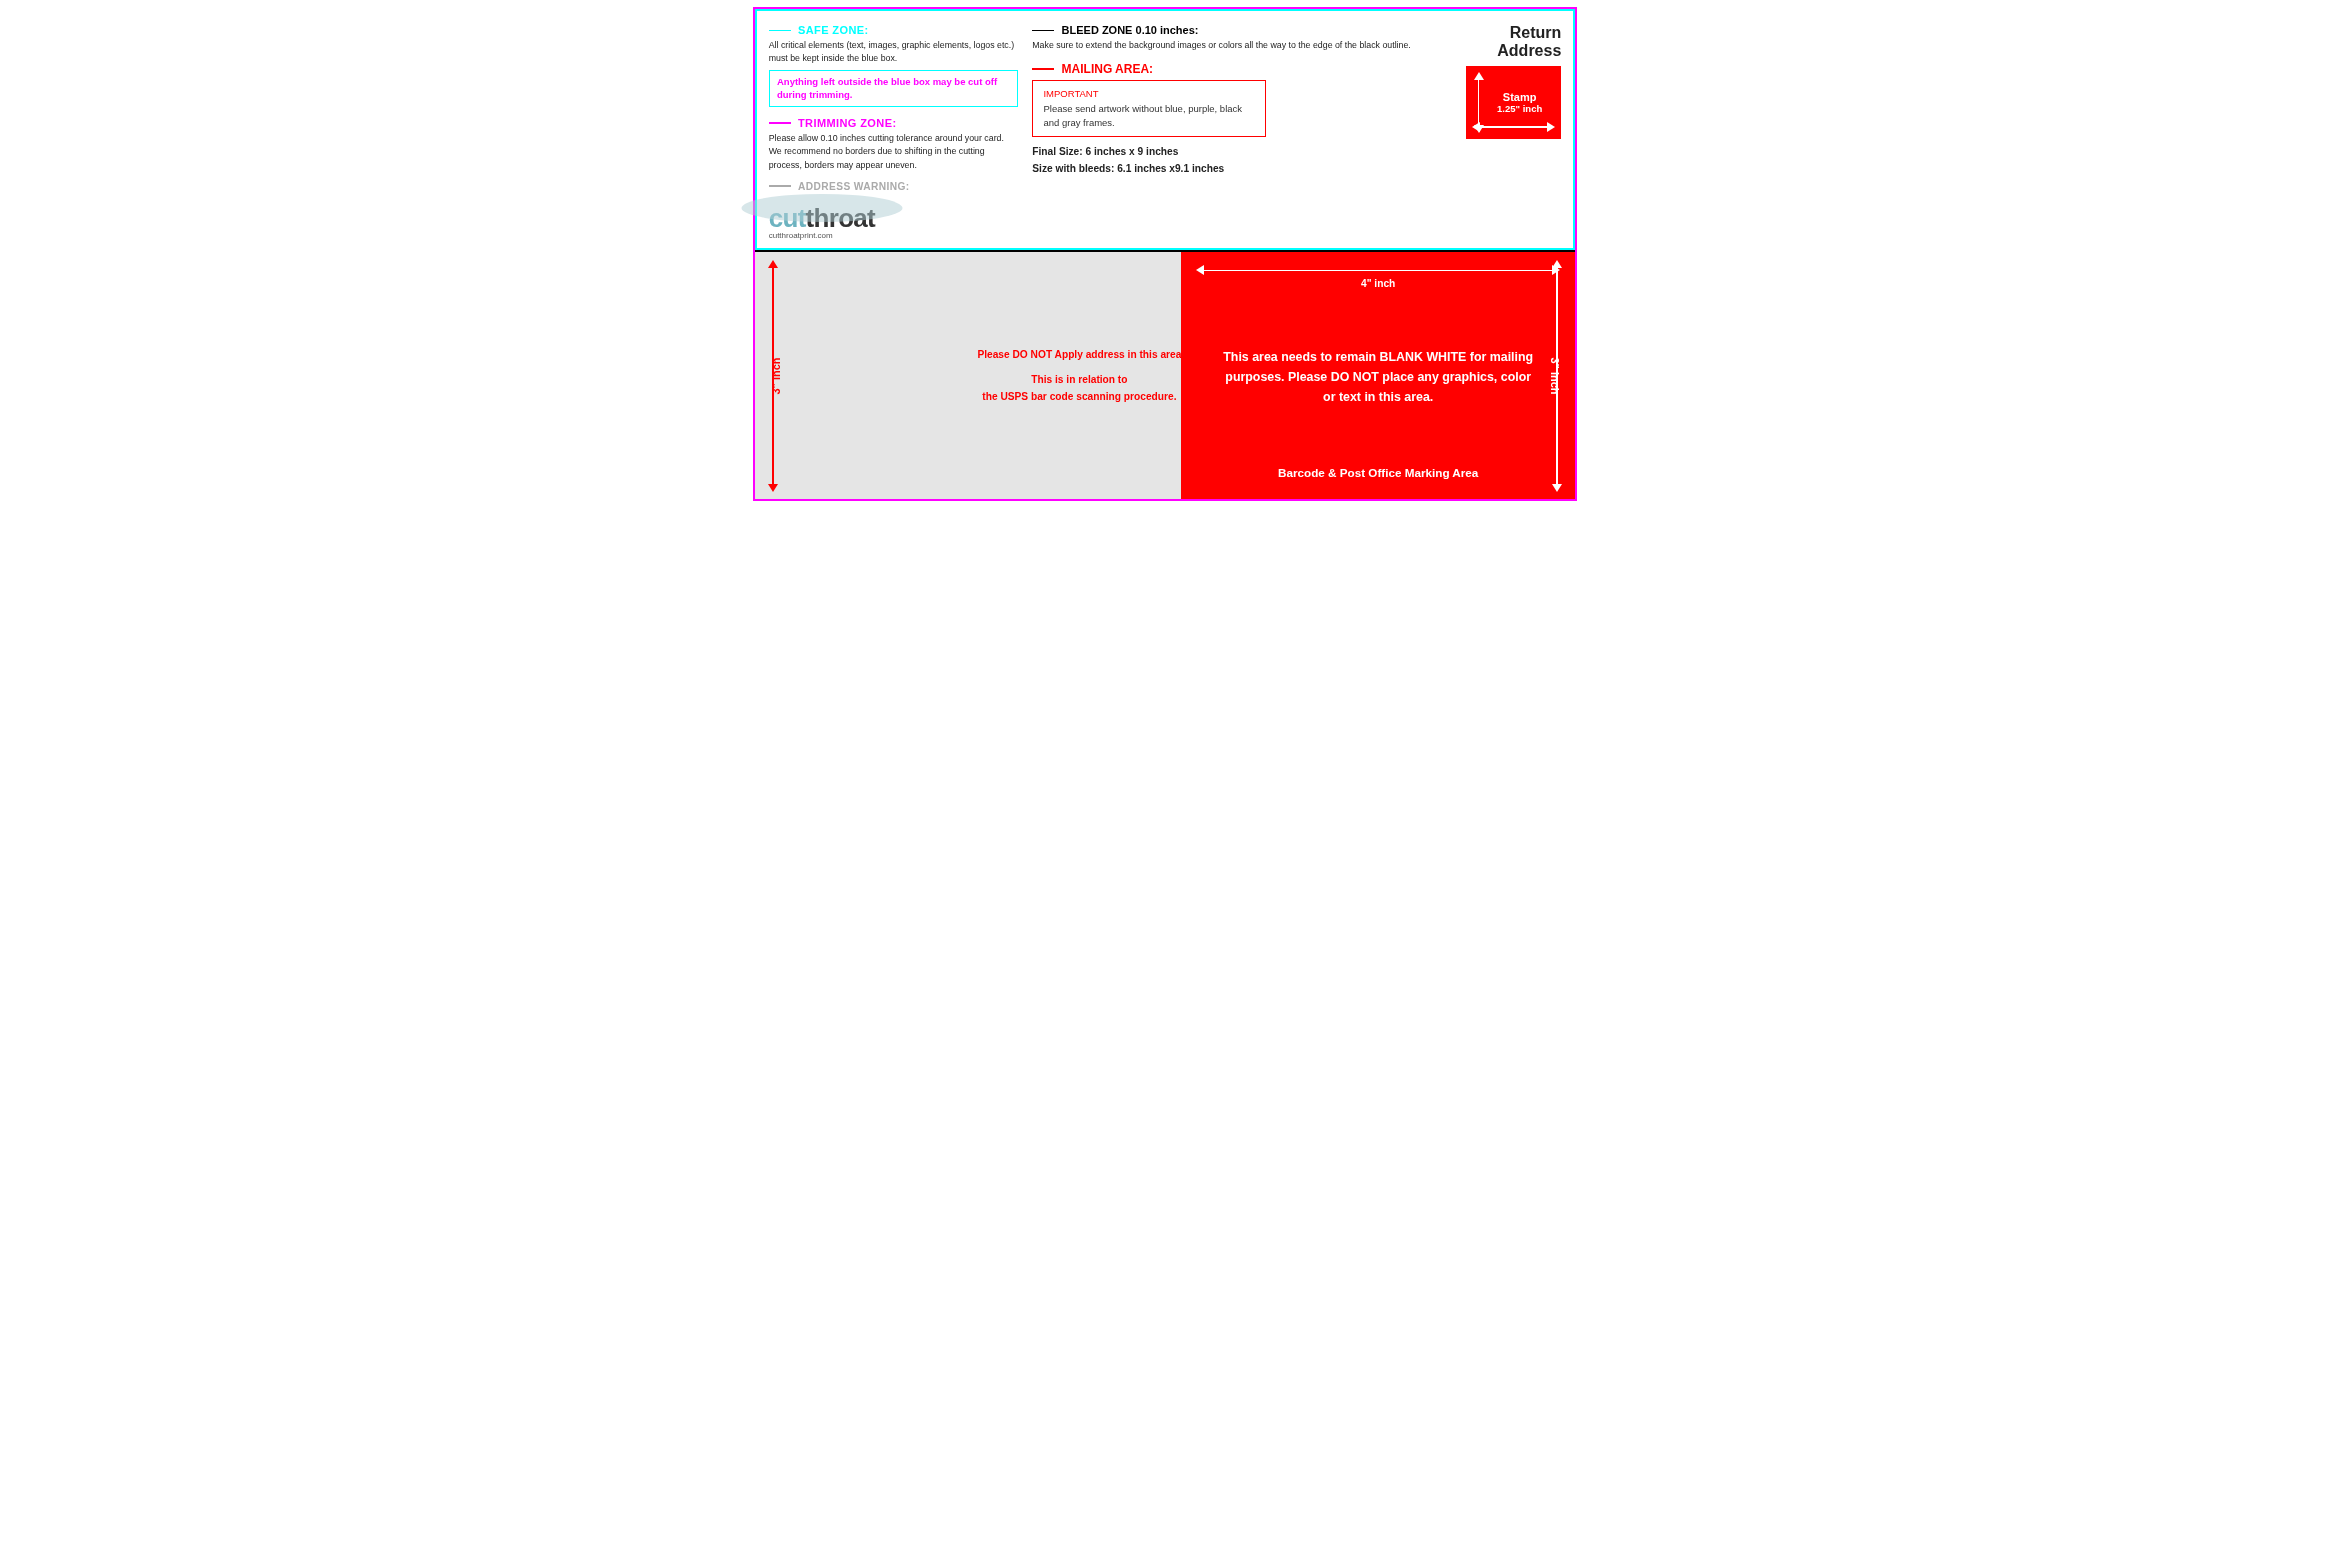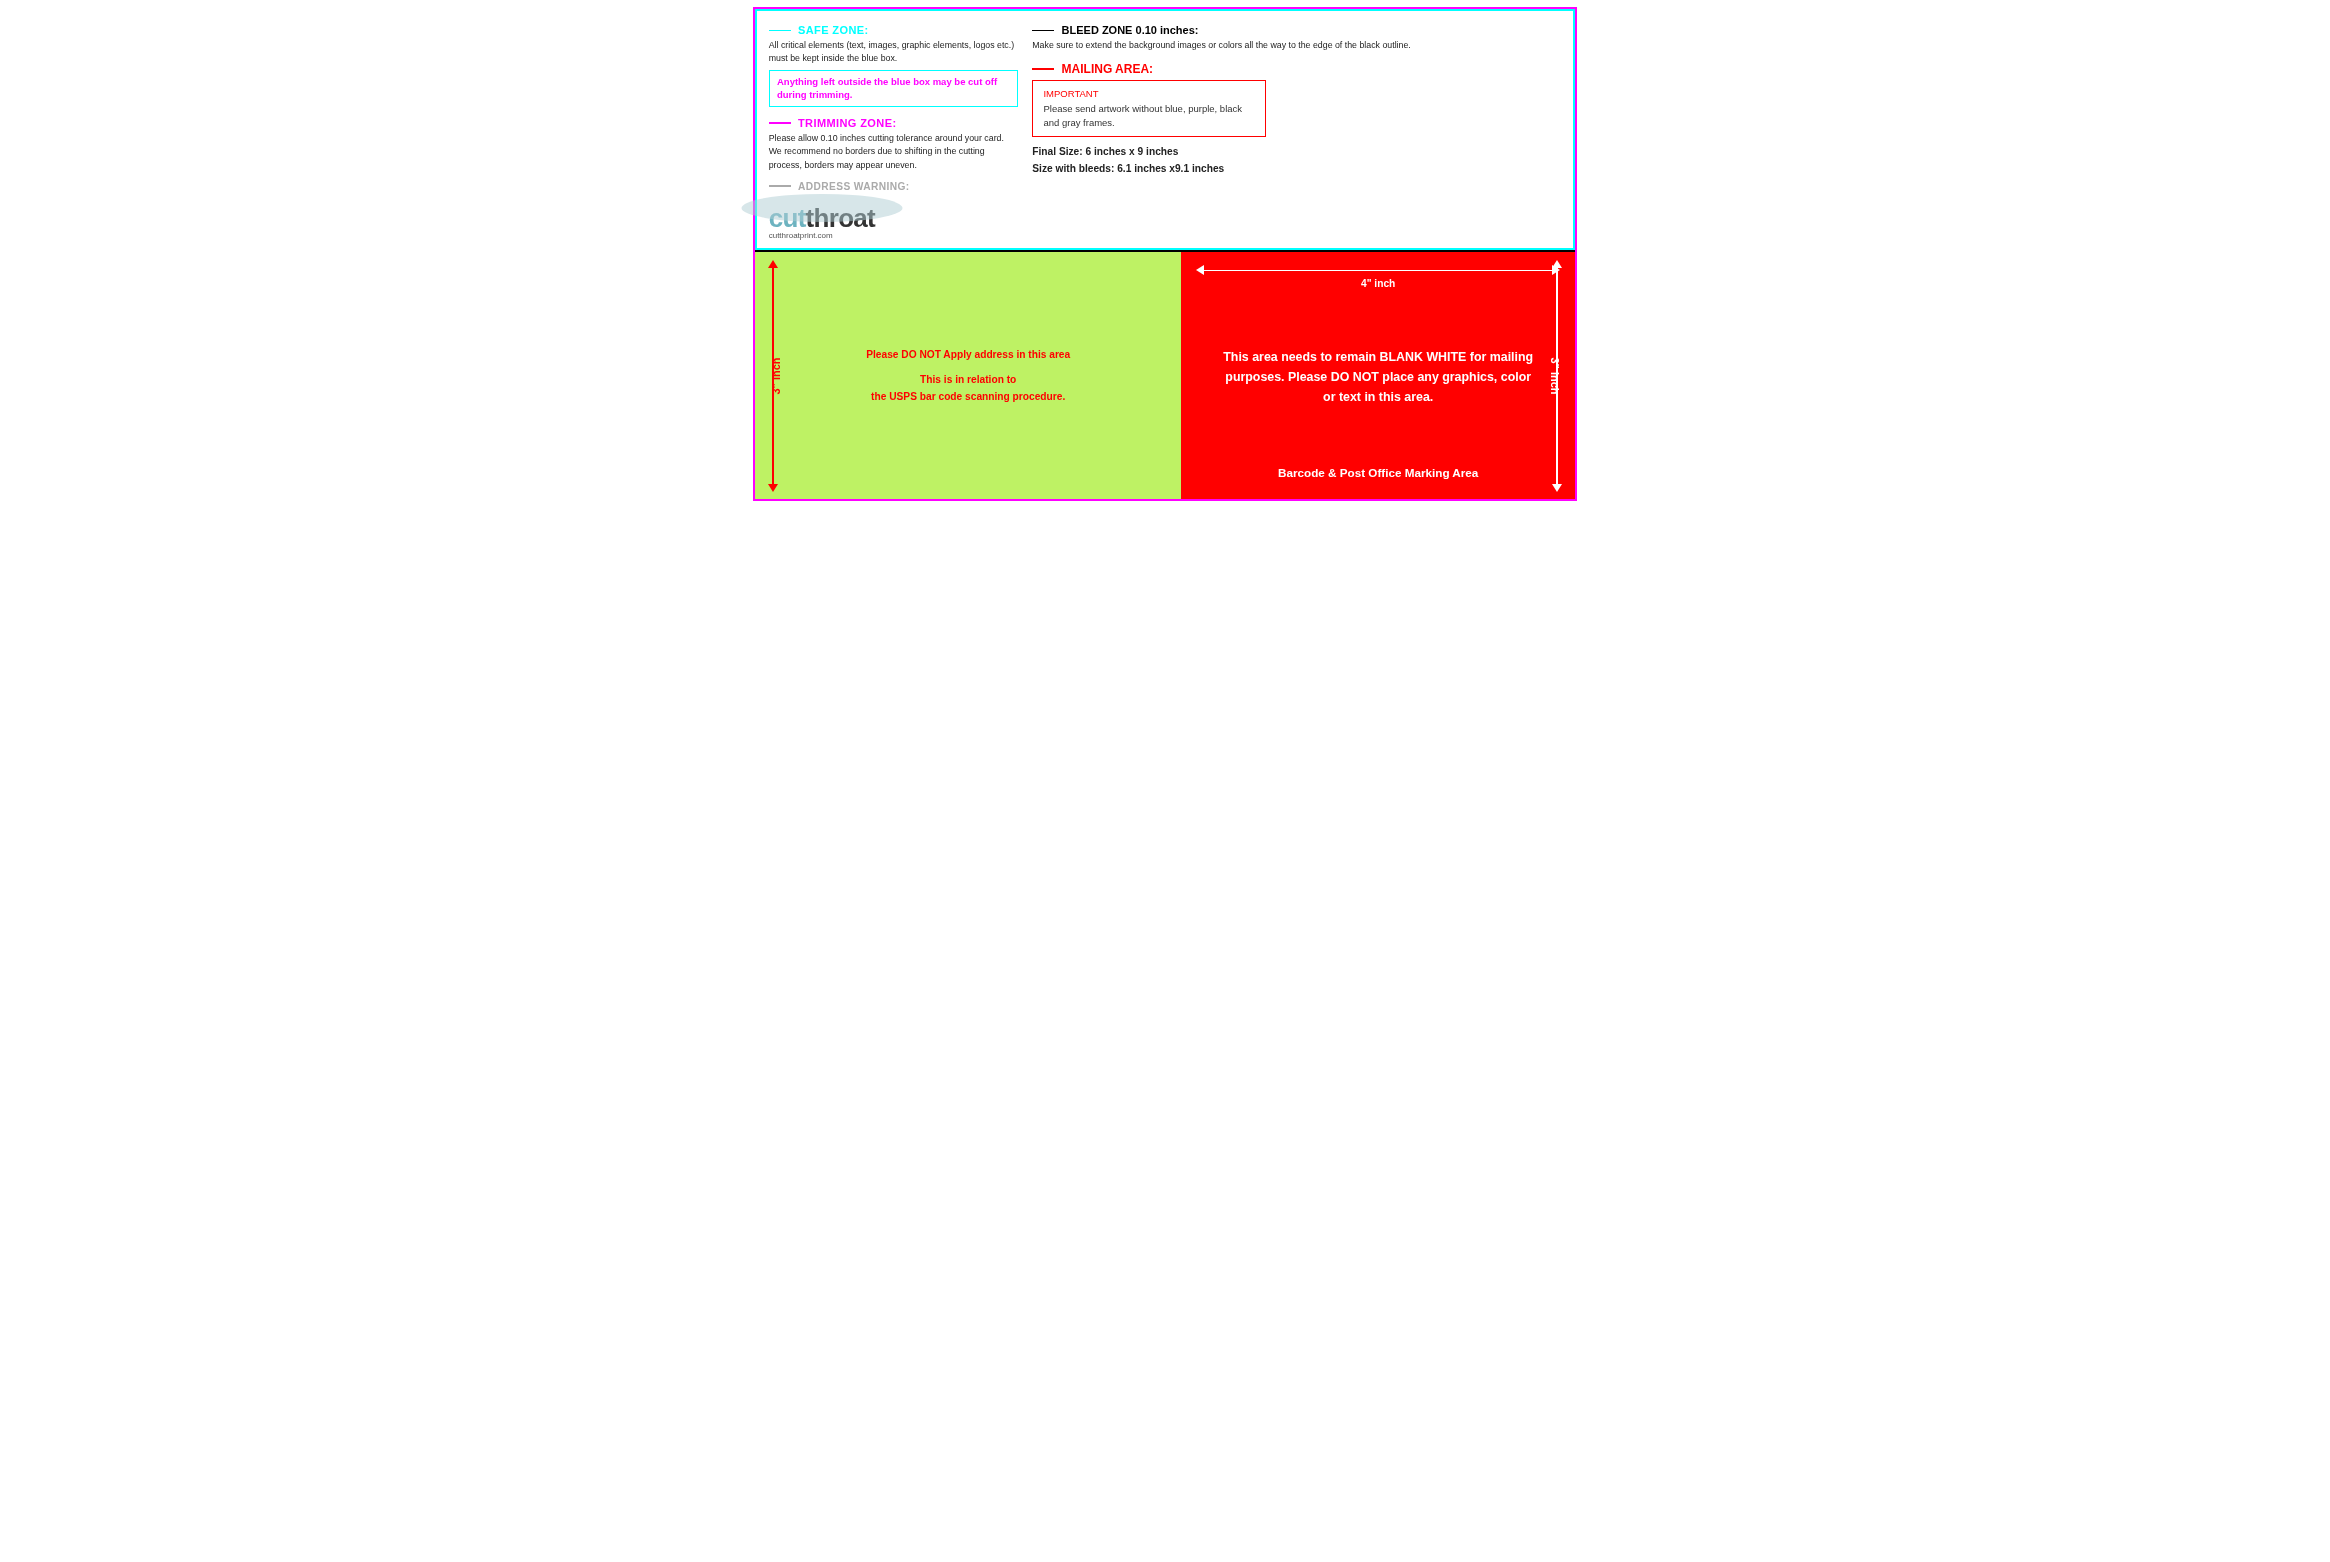--- a/index.html
+++ b/index.html
@@ -267,26 +267,26 @@
       text-align: right;
     }
     
     .bottom-section {
       display: flex;
       flex-direction: row;
       height: 249px;
       border-top: 2.2px solid #000;
     }
     .bottom-left {
-      background: #bef264;
+      background: #e5e5e5;
       flex: 0 0 52%;
       position: relative;
       display: flex;
       flex-direction: column;
-      align-items: center;
+      align-items: flex-end;
       justify-content: center;
     }
     .bottom-right {
       background: red;
       flex: 1;
       display: flex;
       flex-direction: column;
       align-items: center;
       justify-content: space-between;
       padding: 13px 14.6px 13px 14.6px;
@@ -446,20 +446,43 @@
         <div class="mailing-important">IMPORTANT</div>
         <div class="mailing-text">Please send artwork without blue, purple, black and gray frames.</div>
       </div>
       <div class="final-size">
         <div>Final Size: 6 inches x 9 inches</div>
         <div>Size with bleeds: 6.1 inches x9.1 inches</div>
       </div>
 
     </div>
 
+    <div class="top-right">
+      <div class="return-address-label">Return Address</div>
+
+      <div class="stamp-box">
+
+        <div class="stamp-arrow-v">
+          <div class="arrow-head-up" style="border-bottom-color:white;"></div>
+          <div class="arrow-shaft-v" style="background:white;"></div>
+          <div class="arrow-head-down" style="border-top-color:white;"></div>
+        </div>
+
+        <div style="margin-left:11.7px; text-align:center;">
+          <div style="font-size:11px; font-weight:bold;">Stamp</div>
+          <div style="font-size:9.5px;">1.25" inch</div>
+        </div>
+
+        <div class="stamp-arrow-h">
+          <div class="arrow-head-left" style="border-right-color:white;"></div>
+          <div class="arrow-shaft-h" style="background:white;"></div>
+          <div class="arrow-head-right" style="border-left-color:white;"></div>
+        </div>
+      </div>
+    </div>
 
   </div>
 
   <div class="bottom-section">
 
     <div class="bottom-left">
 
       <div class="arrow-3inch-v">
         <div class="arrow-head-up"></div>
         <div class="arrow-shaft-v"></div>

